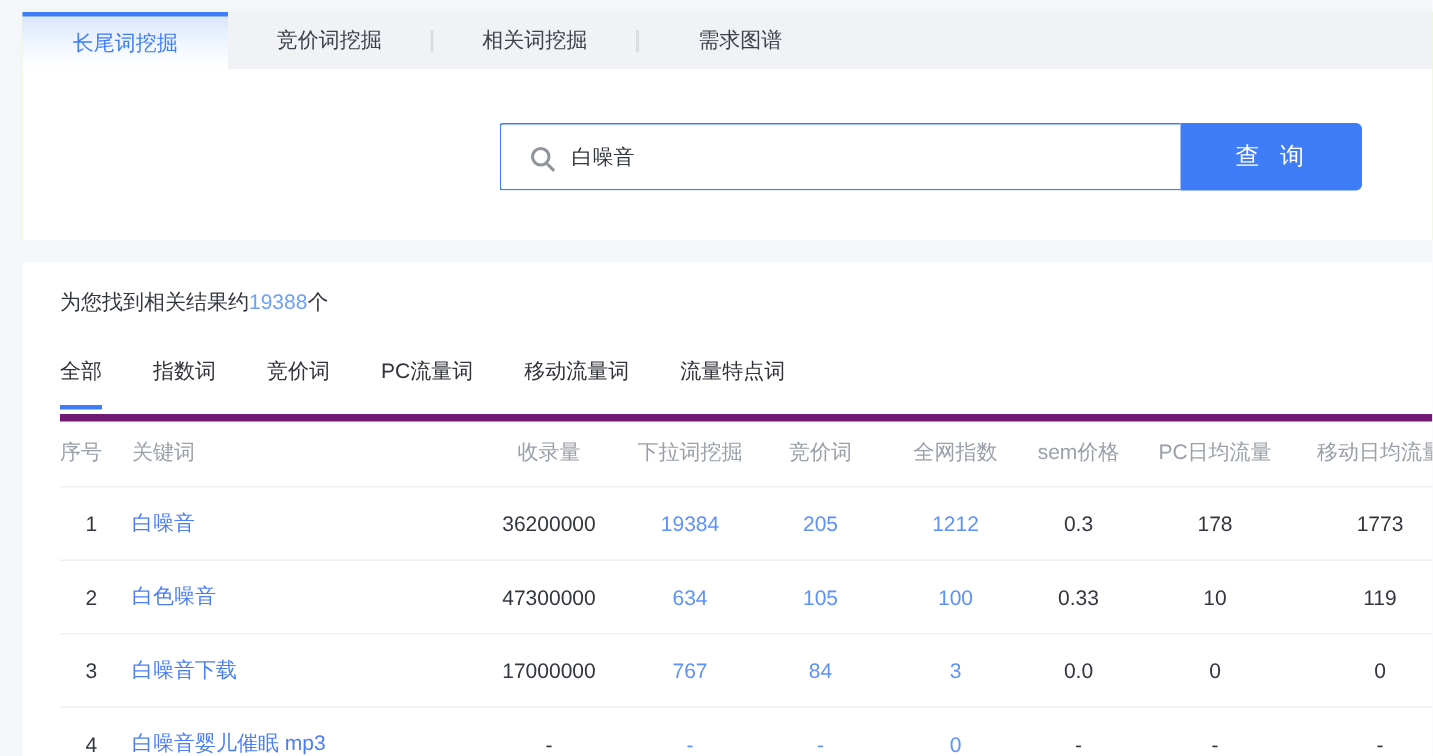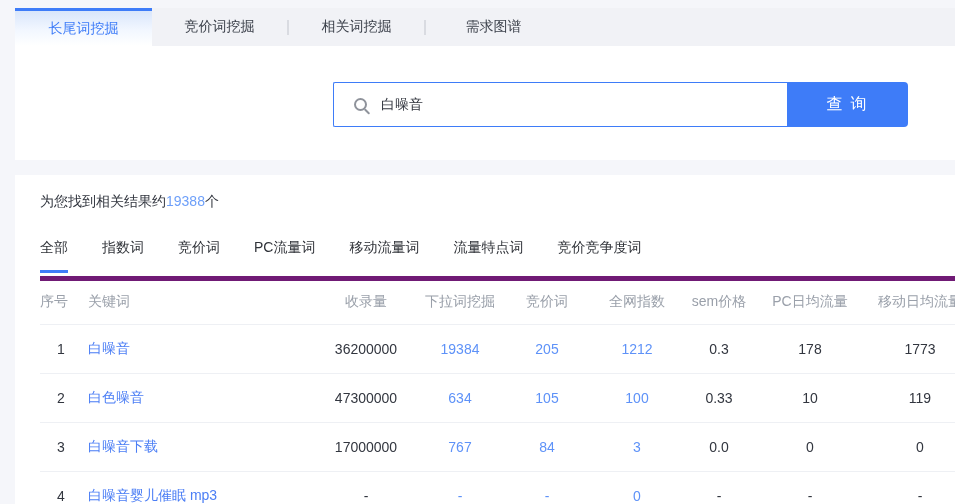--- a/index.html
+++ b/index.html
@@ -44,21 +44,21 @@
   .mag::after {
     content:""; position:absolute; width:2px; height:7px; background:#8f939b;
     right:-3px; bottom:-6px; transform:rotate(-45deg); border-radius:1px;
   }
   .search-input {
     flex:1; border:none; outline:none; font-size:14px; color:#32363f;
     padding:0 10px 0 14px; font-family:inherit; background:transparent; height:100%;
   }
   .search-btn {
     width:121px; background:#3e7cf8; color:#fff; border:none; cursor:pointer;
-    font-size:16px; letter-spacing:2px; border-radius:0 4px 4px 0; font-family:Liberation Serif, serif;
+    font-size:16px; letter-spacing:2px; border-radius:0 4px 4px 0; font-family:Liberation Mono, monospace;
   }
   
   .card-main {
     position:absolute; left:15px; top:175px; right:0; height:400px;
     background:#fff; padding:18px 0 0 25px; overflow:hidden;
   }
   .result-line { font-size:14px; color:#32363f; }
   .result-count { color:#6d9ff9; }
   .subtabs {
     margin-top:28px; display:flex; border-bottom:5px solid #701a75; padding-bottom:4px;
@@ -118,21 +118,20 @@
     <span>为您找到相关结果约</span><span class="result-count">19388</span><span>个</span>
   </div>
 
   <div class="subtabs">
     <div class="subtab active">全部</div>
     <div class="subtab">指数词</div>
     <div class="subtab">竞价词</div>
     <div class="subtab">PC流量词</div>
     <div class="subtab">移动流量词</div>
     <div class="subtab">流量特点词</div>
-    <div class="subtab">竞价竞争度词</div>
   </div>
 
   <table>
     <colgroup>
       <col class="c0">
         <col class="c1">
         <col class="c2">
         <col class="c3">
         <col class="c4">
       <col class="c5">

